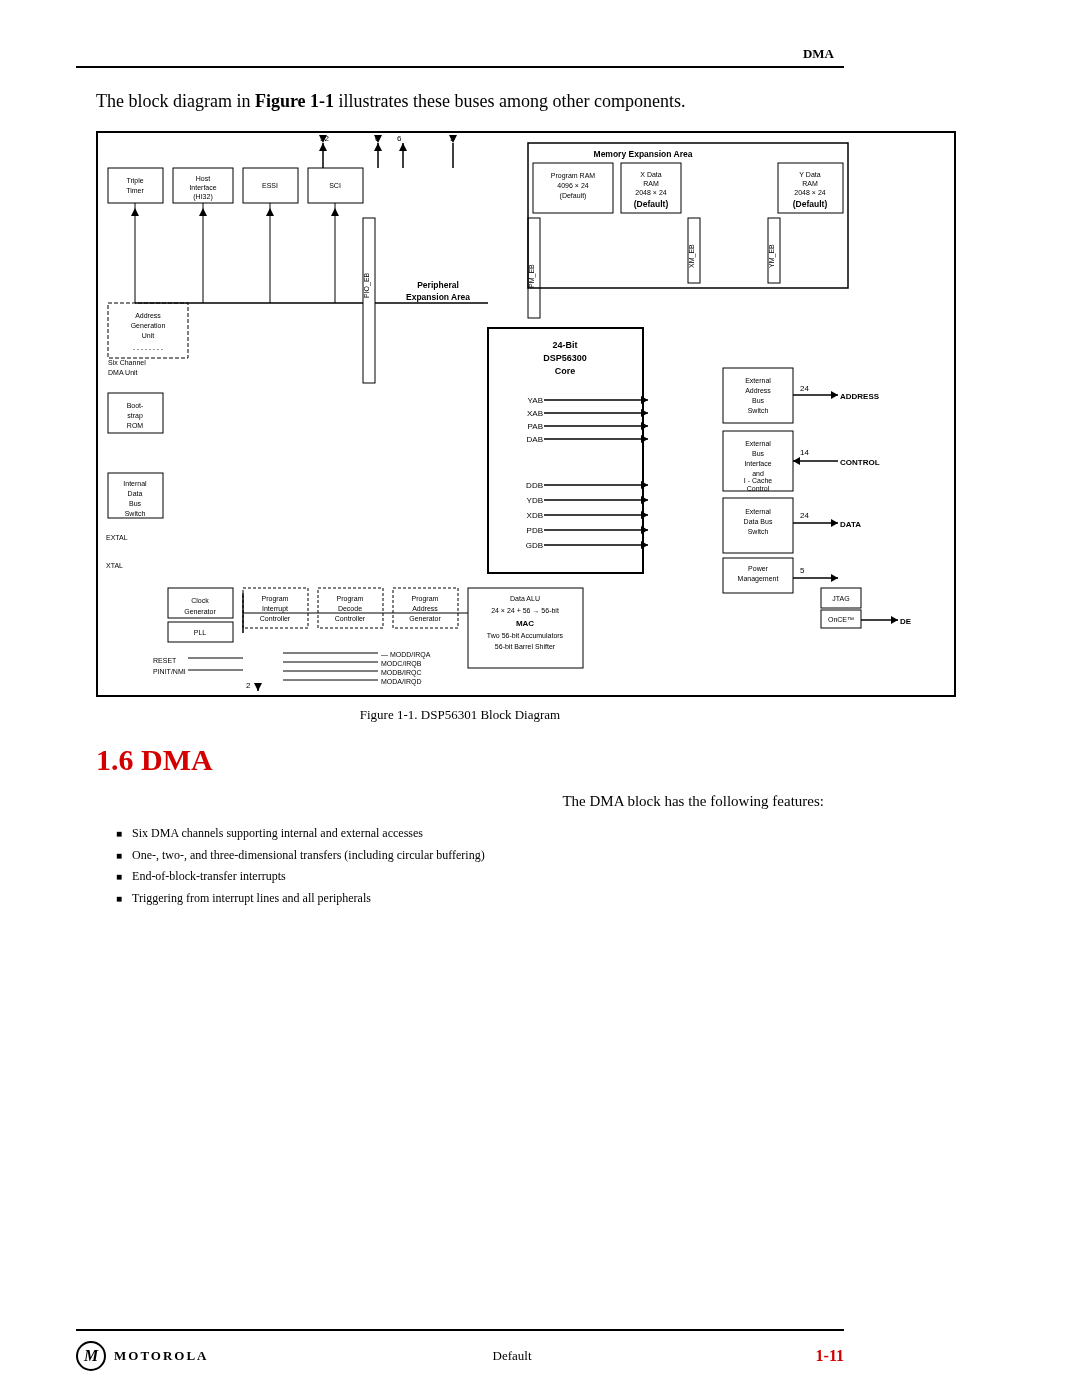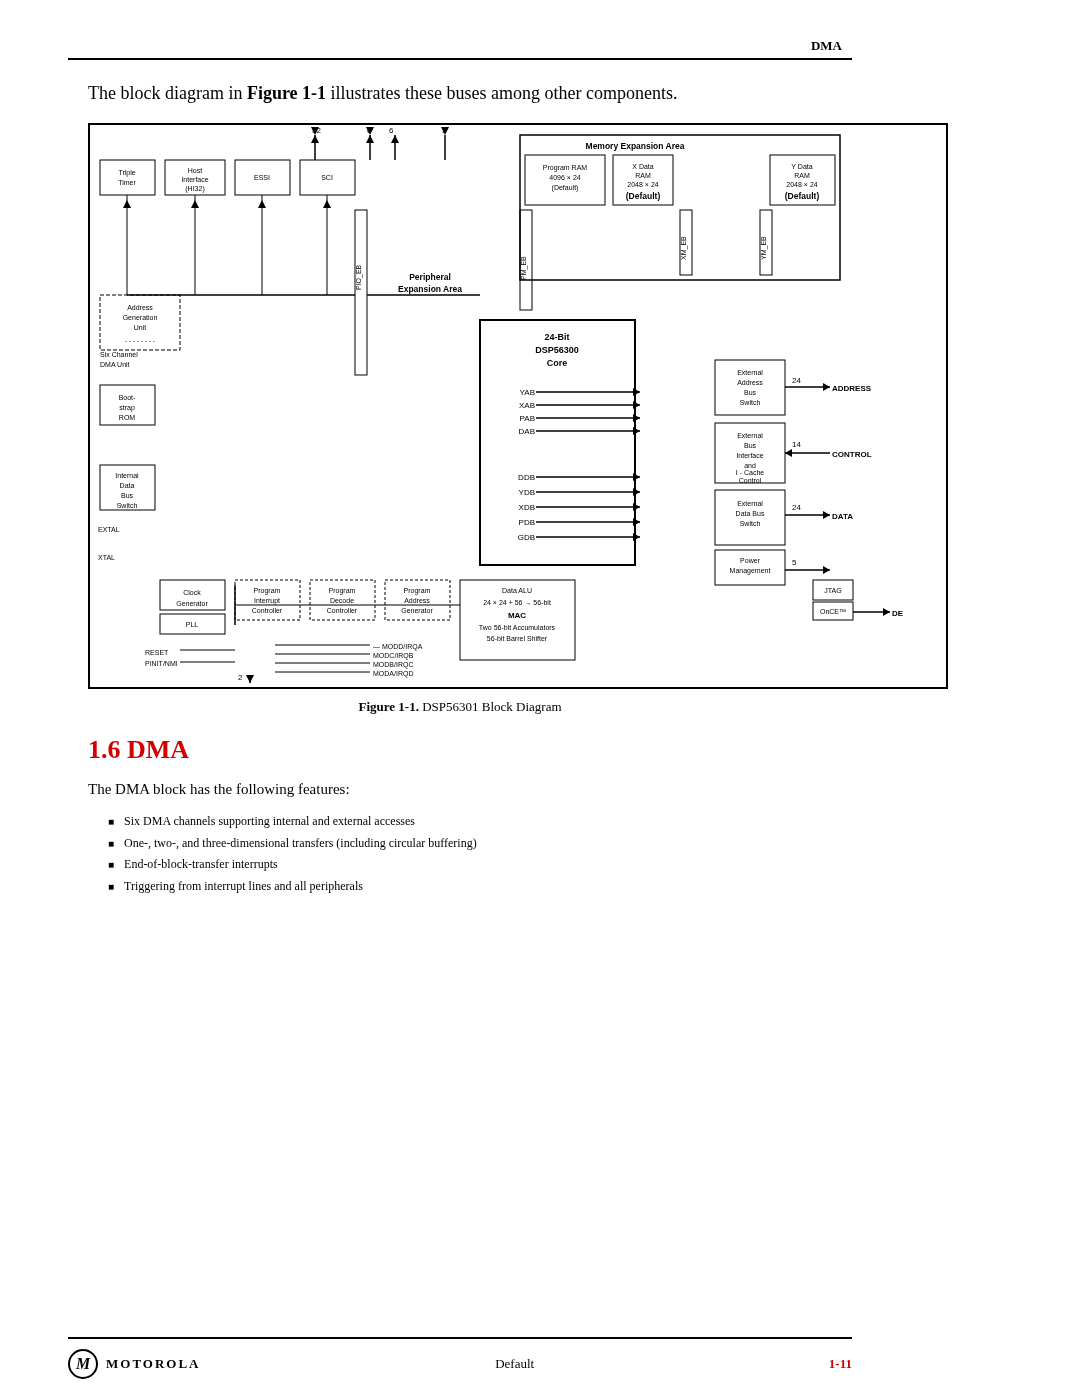--- a/index.html
+++ b/index.html
@@ -7,21 +7,21 @@
       font-family: 'Times New Roman', Times, serif;
       background: #fff;
       color: #000;
       width: 1080px;
       min-height: 1397px;
       position: relative;
     }
     .page {
       width: 920px;
       min-height: 1397px;
-      padding: 8px;
+      padding: 16px;
       position: relative;
       display: flex;
       flex-direction: column;
     }
     .header-line {
       border-bottom: 2px solid #000;
       margin: 0 60px;
       padding-top: 30px;
       display: flex;
       justify-content: flex-end;
@@ -55,39 +55,40 @@
       background: #fff;
       font-size: 9px;
     }
 
     .diagram-caption {
       text-align: center;
       font-size: 13px;
       margin-bottom: 20px;
     }
     .diagram-caption strong {
-      font-weight: bold;
+      font-weight: normal;
       text-align: center;
     }
 
     
     .section-heading {
-      font-size: 26px;
+      font-size: 30px;
       font-weight: bold;
       color: #d40000;
       margin-top: 20px;
       margin-bottom: 12px;
     }
     .section-heading .section-num {
       color: #d40000;
     }
     .section-body {
       font-size: 15px;
       margin-bottom: 10px;
       line-height: 1.6;
+      text-align: right;
     }
     .bullet-list {
       list-style: none;
       padding-left: 20px;
       font-size: 12px;
       line-height: 1.8;
     }
     .bullet-list li::before {
       content: '■';
       margin-right: 10px;
@@ -122,21 +123,21 @@
     }
     .motorola-text {
       font-size: 13px;
       font-weight: bold;
       letter-spacing: 2px;
     }
     .footer-center {
       font-size: 13px;
     }
     .footer-right {
-      font-size: 13px;
+      font-size: 16px;
       font-weight: bold;
       color: #d40000;
       text-align: right;
     }
 
     
     .diagram-svg {
       width: 860px;
       height: 560px;
     }

